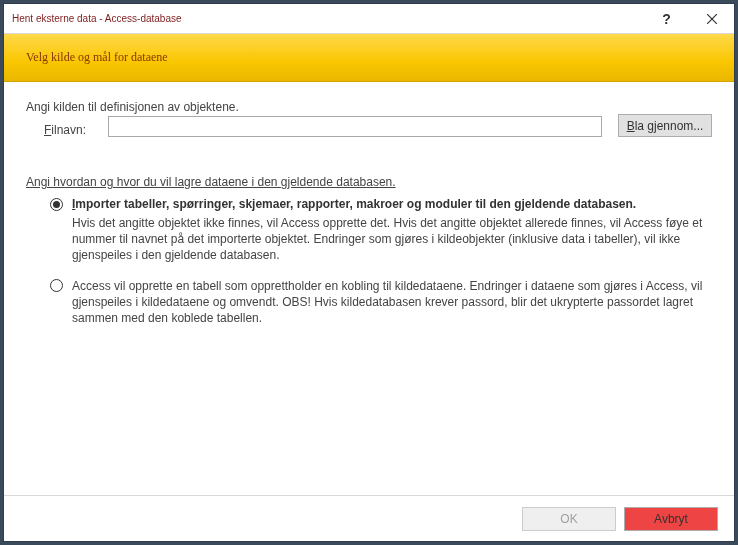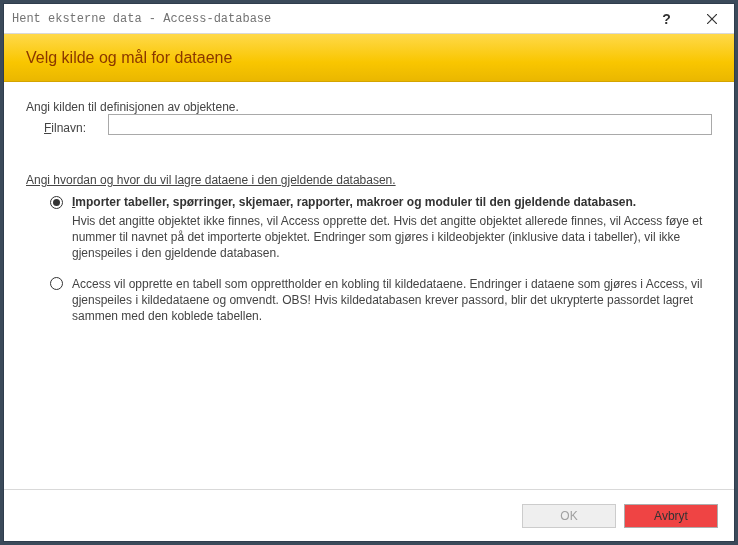--- a/index.html
+++ b/index.html
@@ -24,43 +24,43 @@
   .titlebar {
     height: 30px;
     background: #ffffff;
     display: flex;
     align-items: center;
     padding-left: 8px;
     border-bottom: 1px solid #d9d9d9;
   }
   .titlebar-title {
     flex: 1;
-    font-size: 12px;
-    color: #737373;
-    font-family: Liberation Mono, monospace;
+    font-size: 10px;
+    color: #7f1d1d;
   }
   .titlebar-btn {
     width: 45px; height: 30px;
     display: flex; align-items: center; justify-content: center;
     color: #333;
     font-size: 13px;
   }
   .titlebar-btn.help { font-size: 14px; font-weight: bold; }
   .titlebar-btn.close svg { width: 10px; height: 10px; }
   .banner {
     height: 48px;
     background: linear-gradient(#ffd94a, #f9c600 60%, #eab700);
     border-bottom: 1px solid #d4a400;
     display: flex;
     align-items: center;
     padding-left: 22px;
   }
   .banner-title {
     color: #8a3700;
-    font-size: 16px;
+    font-size: 12px;
+    font-family: Liberation Serif, serif;
   }
   .content {
     flex: 1;
     padding: 18px 22px 10px 22px;
     color: #444;
     overflow: hidden;
   }
   .instr1 { font-size: 12px; }
   .file-row {
     display: flex;
@@ -106,21 +106,21 @@
     left: 2px; top: 2px;
     width: 7px; height: 7px;
     border-radius: 50%;
     background: #333;
   }
   .opt-text { flex: 1; }
   .opt-title { font-weight: bold; color: #333; margin-bottom: 4px; }
   .opt-title u { text-decoration: underline; }
   .opt-desc { color: #444; line-height: 1.35; }
   .footer {
-    height: 52px;
+    height: 46px;
     border-top: 1px solid #d9d9d9;
     display: flex;
     justify-content: flex-end;
     align-items: center;
     padding-right: 16px;
     gap: 8px;
   }
   .footer-btn {
     width: 94px; height: 24px;
     border: 1px solid #adadad;
@@ -153,20 +153,21 @@
   <div class="banner">
     <div class="banner-title">Velg kilde og mål for dataene</div>
   </div>
 
   <div class="content">
     <div class="instr1">Angi kilden til definisjonen av objektene.</div>
 
     <div class="file-row">
       <div class="file-label"><u>F</u><span>ilnavn:</span></div>
       <input class="file-input" type="text" value="" style="">
+      <button class="browse-btn"><u>B</u><span>la gjennom...</span></button>
     </div>
 
     <div class="instr2">Angi hvordan og hvor du vil lagre dataene i den gjeldende databasen.</div>
 
     <div class="options">
 
       <div class="option">
         <div class="radio-col"><span class="radio checked"></span></div>
         <div class="opt-text">
           <div class="opt-title"><u>I</u><span>mporter tabeller, spørringer, skjemaer, rapporter, makroer og moduler til den gjeldende databasen.</span></div>

